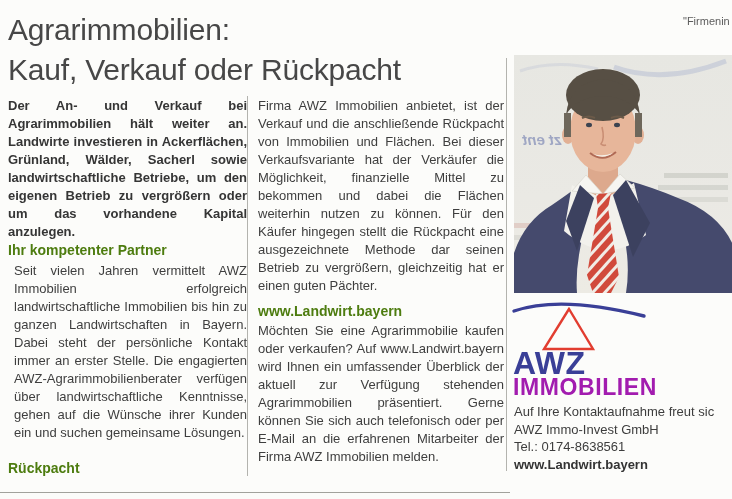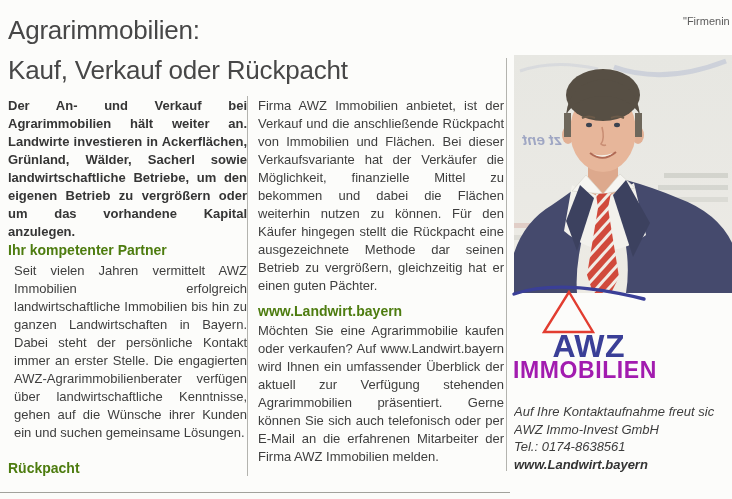--- a/index.html
+++ b/index.html
@@ -1,20 +1,20 @@
 <!DOCTYPE html>
 <html lang="de"><head>
 <meta charset="utf-8">
 <style>
   html,body{margin:0;padding:0;}
   body{font-family:"Liberation Sans","DejaVu Sans",sans-serif;background:#e8e8e8;}
   .page{position:relative;width:732px;height:499px;background:#fcfcfa;overflow:hidden;
         color:#3e3e3e;}
   
-  .headline{position:absolute;left:8px;top:10px;font-size:26px;line-height:40px;
+  .headline{position:absolute;left:8px;top:10px;font-size:30px;line-height:40px;
             color:#474747;letter-spacing:-0.2px;}
   .corner-note{position:absolute;left:683px;top:15px;width:49px;font-size:11px;
                color:#5c5c5c;white-space:nowrap;overflow:hidden;}
   
   .col{position:absolute;top:97px;font-size:13px;line-height:18px;text-align:justify;
        overflow:hidden;hyphens:auto;-webkit-hyphens:auto;}
   .col1{left:8px;width:239px;height:382px;}
   .col2{left:258px;width:246px;height:392px;}
   .col p{margin:0;}
   .col p.intro{font-weight:bold;color:#353535;margin-bottom:0;}
@@ -24,29 +24,29 @@
   .col2 .p1{margin-bottom:7px;}
   .col2 h3{margin-bottom:2px;}
   
   .vline{position:absolute;width:1px;background:#b3b3ae;}
   .v1{left:247px;top:96px;height:380px;}
   .v2{left:506px;top:58px;height:413px;}
   .hrule{position:absolute;left:0;top:492px;width:510px;height:1px;background:#a2a29c;}
   
   .photo{position:absolute;left:514px;top:55px;width:218px;height:238px;}
   
-  .logo{position:absolute;left:513px;top:281px;width:112px;text-align:right;}
+  .logo{position:absolute;left:513px;top:298px;width:112px;text-align:left;}
   .logo svg{position:absolute;left:0;top:0;overflow:visible;}
   .logo .wordmark{margin-top:50px;font-size:32px;line-height:30px;font-weight:bold;
                   color:#3a3f97;letter-spacing:0.5px;}
   .logo .subtitle{font-size:23px;line-height:18px;font-weight:bold;color:#a21caf;
                   letter-spacing:0.6px;}
   
   .contact{position:absolute;left:514px;top:403px;width:218px;font-size:13px;
-           line-height:17.5px;color:#3d3d3d;font-style:italic;}
+           line-height:17.5px;color:#3d3d3d;}
   .contact div{white-space:nowrap;overflow:hidden;}
   .contact .bold{font-weight:bold;color:#333;}
 </style>
 </head>
 <body>
 
 <div class="page">
 
   <div class="headline">
     <div>Agrarimmobilien:</div>

